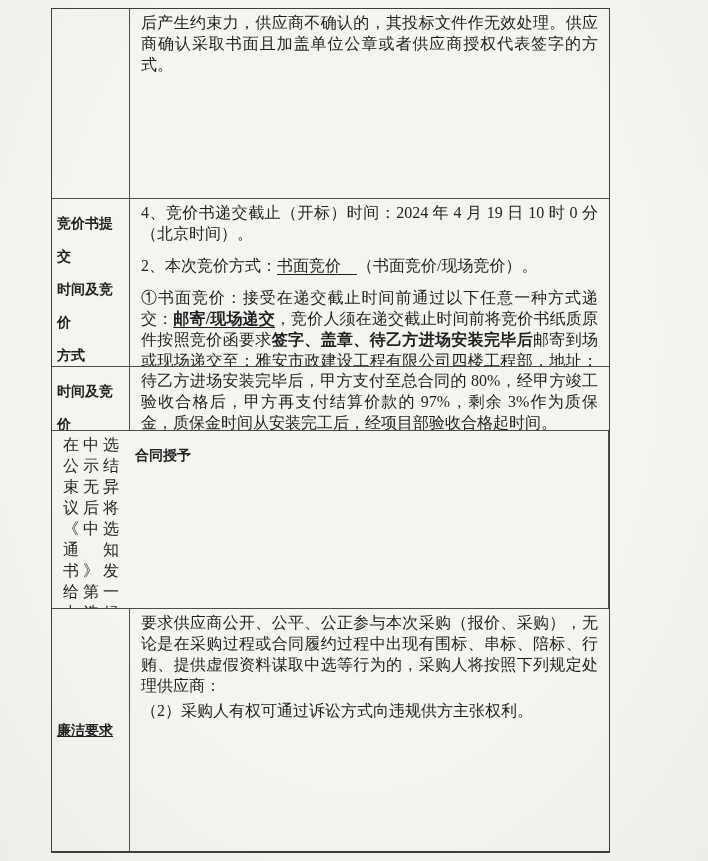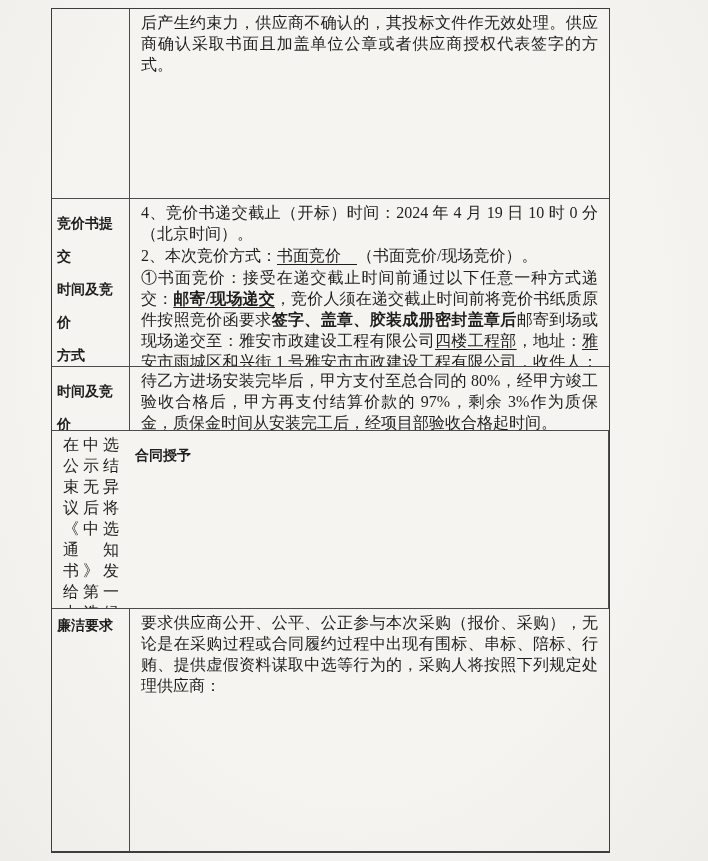--- a/index.html
+++ b/index.html
@@ -24,30 +24,30 @@
     box-sizing: content-box;
   }
   .cell { box-sizing: border-box; overflow: hidden; }
   .label-cell {
     border-right: 1px solid #4b4b4b;
     font-weight: bold;
     font-size: 14px;
     padding: 8px 9px 0 5px;
   }
   .label-cell .label-text { white-space: pre-line; line-height: 33px; display: block; }
-  .v-center { display: flex; align-items: flex-start; padding-top: 0; }
+  .v-center { display: flex; align-items: center; padding-top: 0; text-decoration: underline; }
   .row-sep { border-bottom: 1px solid #4b4b4b; }
   .content-cell {
     padding: 4px 11px 0 11px;
     text-align: justify;
   }
   .para { margin: 0; }
   .b { font-weight: bold; }
   .u { text-decoration: underline; text-underline-offset: 3px; text-decoration-thickness: 1px; }
-  .r2 .para + .para { margin-top: 1px; }
+  .r2 .para + .para { margin-top: 11px; }
   .r5 .para + .para { margin-top: 4px; }
 </style>
 </head>
 <body>
 
 <div class="scan-page">
   <div class="doc-table">
 
     <div class="cell label-cell row-sep r1">
       <span class="label-text"></span>
@@ -57,21 +57,21 @@
       </div>
 
     <div class="cell label-cell row-sep r2">
       <span class="label-text">竞价书提交
 时间及竞价
 方式</span>
     </div>
     <div class="cell content-cell row-sep r2">
         <p class="para"><span>4、竞价书递交截止（开标）时间：2024 年 4 月 19 日 10 时 0 分（北京时间）。</span></p>
         <p class="para"><span>2、本次竞价方式：</span><span class="u">书面竞价　</span><span>（书面竞价/现场竞价）。</span></p>
-        <p class="para"><span>①书面竞价：接受在递交截止时间前通过以下任意一种方式递交：</span><span class="b u">邮寄/现场递交</span><span>，竞价人须在递交截止时间前将竞价书纸质原件按照竞价函要求</span><span class="b">签字、盖章、胶装成册密封盖章后</span><span>邮寄到场或现场递交至：雅安市政建设工程有限公司</span><span class="u">四楼工程部</span><span>，地址：</span><span class="u">雅安市雨城区和兴街 1 号雅安市市政建设工程有限公司</span><span>，收件人：杨萍，电话：</span></p>
+        <p class="para"><span>①书面竞价：接受在递交截止时间前通过以下任意一种方式递交：</span><span class="b u">邮寄/现场递交</span><span>，竞价人须在递交截止时间前将竞价书纸质原件按照竞价函要求</span><span class="b">签字、盖章、待乙方进场安装完毕后</span><span>邮寄到场或现场递交至：雅安市政建设工程有限公司</span><span class="u">四楼工程部</span><span>，地址：</span><span class="u">雅安市雨城区和兴街 1 号雅安市市政建设工程有限公司</span><span>，收件人：杨萍，电话：</span></p>
       </div>
 
     <div class="cell label-cell row-sep r3">
       <span class="label-text">时间及竞价</span>
     </div>
     <div class="cell content-cell row-sep r3">
         <p class="para"><span>待乙方进场安装完毕后，甲方支付至总合同的 80%，经甲方竣工验收合格后，甲方再支付结算价款的 97%，剩余 3%作为质保金，质保金时间从安装完工后，经项目部验收合格起时间。</span></p>
       </div>
 
     <div class="cell content-cell row-sep r4">
@@ -79,16 +79,17 @@
       </div>
     <div class="cell label-cell row-sep r4">
       <span class="label-text">合同授予</span>
     </div>
 
     <div class="cell label-cell v-center r5">
       <span class="label-text">廉洁要求</span>
     </div>
     <div class="cell content-cell r5">
         <p class="para"><span>要求供应商公开、公平、公正参与本次采购（报价、采购），无论是在采购过程或合同履约过程中出现有围标、串标、陪标、行贿、提供虚假资料谋取中选等行为的，采购人将按照下列规定处理供应商：</span></p>
+        <p class="para"><span>（2）采购人有权可通过诉讼方式向违规供方主张权利。</span></p>
       </div>
 
   </div>
 </div>
 
 </body></html>

